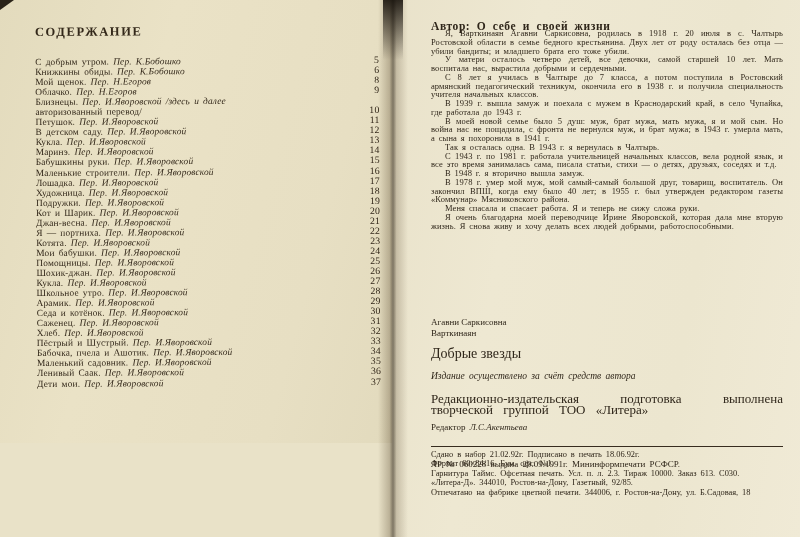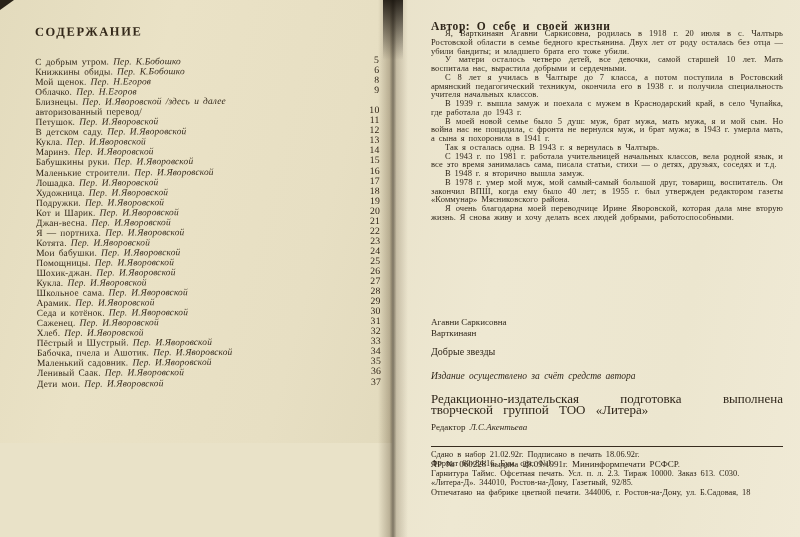--- a/index.html
+++ b/index.html
@@ -32,21 +32,21 @@
   .t-page{width:22px;text-align:right;font-size:9.8px;line-height:10.05px;}
 
   
   .rp{position:absolute;left:0;top:0;width:408px;height:537px;color:#2f261a;}
   .author-heading{position:absolute;left:39px;top:20px;font-weight:bold;font-size:11.5px;
                   letter-spacing:0.6px;word-spacing:3px;}
   .body-text{position:absolute;left:39px;top:29px;width:352px;font-size:8.5px;
              line-height:8.75px;text-align:justify;word-spacing:1.6px;letter-spacing:0.1px;}
   .body-text p{margin:0;text-indent:14px;}
   .sig{position:absolute;left:39px;top:317px;font-size:9px;line-height:10.5px;}
-  .book-title{position:absolute;left:39px;top:346px;font-size:10px;}
+  .book-title{position:absolute;left:39px;top:346px;font-size:14px;}
   .edition-note{position:absolute;left:39px;top:371px;font-size:9.5px;font-style:italic;
                 word-spacing:2px;}
   .prep-note{position:absolute;left:39px;top:393px;width:352px;font-size:13px;
              line-height:11px;text-align:justify;word-spacing:7px;}
   .editor-line{position:absolute;left:39px;top:422px;font-size:9px;word-spacing:2px;}
   .editor-name{font-style:italic;}
   .license-line{position:absolute;left:39px;top:459px;font-size:9px;word-spacing:2px;}
   .rule{position:absolute;left:39px;top:446px;width:352px;border-top:1.6px solid #372c1f;}
   .colophon{position:absolute;left:39px;top:450px;width:356px;font-size:8.4px;
             line-height:9.4px;word-spacing:1.8px;}
@@ -165,21 +165,21 @@
             <div class="toc-text"><span class="t-title">Шохик-джан.</span> <span class="t-trans">Пер. И.Яворовской</span></div>
             <div class="t-page">26</div>
           </div>
 
           <div class="toc-row">
             <div class="toc-text"><span class="t-title">Кукла.</span> <span class="t-trans">Пер. И.Яворовской</span></div>
             <div class="t-page">27</div>
           </div>
 
           <div class="toc-row">
-            <div class="toc-text"><span class="t-title">Школьное сама.</span> <span class="t-trans">Пер. И.Яворовской</span></div>
+            <div class="toc-text"><span class="t-title">Школьное утро.</span> <span class="t-trans">Пер. И.Яворовской</span></div>
             <div class="t-page">28</div>
           </div>
 
           <div class="toc-row">
             <div class="toc-text"><span class="t-title">Арамик.</span> <span class="t-trans">Пер. И.Яворовской</span></div>
             <div class="t-page">29</div>
           </div>
 
           <div class="toc-row">
             <div class="toc-text"><span class="t-title">Седа и котёнок.</span> <span class="t-trans">Пер. И.Яворовской</span></div>
@@ -242,20 +242,21 @@
           <p>В моей новой семье было 5 душ: муж, брат мужа, мать мужа, я и мой сын. Но война нас не пощадила, с фронта не вернулся муж, и брат мужа; в 1943 г. умерла мать, а сына я похоронила в 1941 г.</p>
 
           <p>Так я осталась одна. В 1943 г. я вернулась в Чалтырь.</p>
 
           <p>С 1943 г. по 1981 г. работала учительницей начальных классов, вела родной язык, и все это время занималась сама, писала статьи, стихи — о детях, друзьях, соседях и т.д.</p>
 
           <p>В 1948 г. я вторично вышла замуж.</p>
 
           <p>В 1978 г. умер мой муж, мой самый-самый большой друг, товарищ, воспитатель. Он закончил ВПШ, когда ему было 40 лет; в 1955 г. был утвержден редактором газеты «Коммунар» Мясниковского района.</p>
 
+          <p>Меня спасала и спасает работа. Я и теперь не сижу сложа руки.</p>
 
           <p>Я очень благодарна моей переводчице Ирине Яворовской, которая дала мне вторую жизнь. Я снова живу и хочу делать всех людей добрыми, работоспособными.</p>
 
       </div>
 
       <div class="sig">
         <div>Агавни Саркисовна</div>
         <div>Варткинаян</div>
       </div>
 

